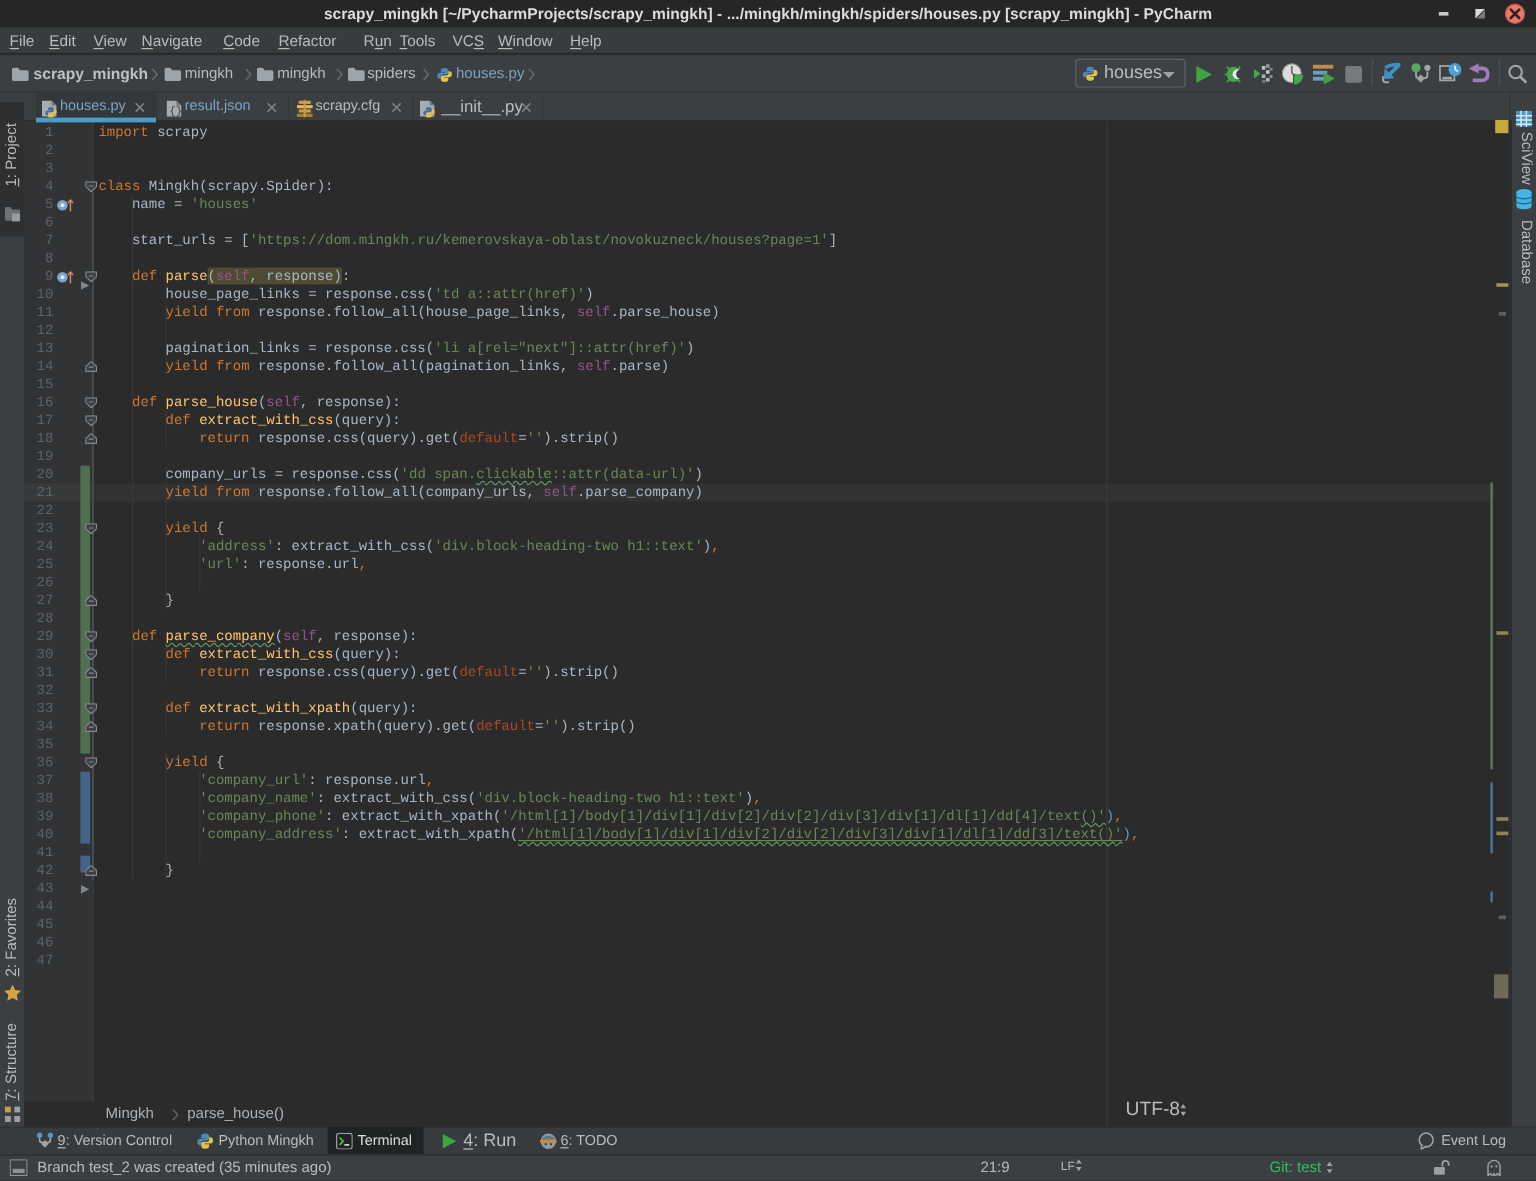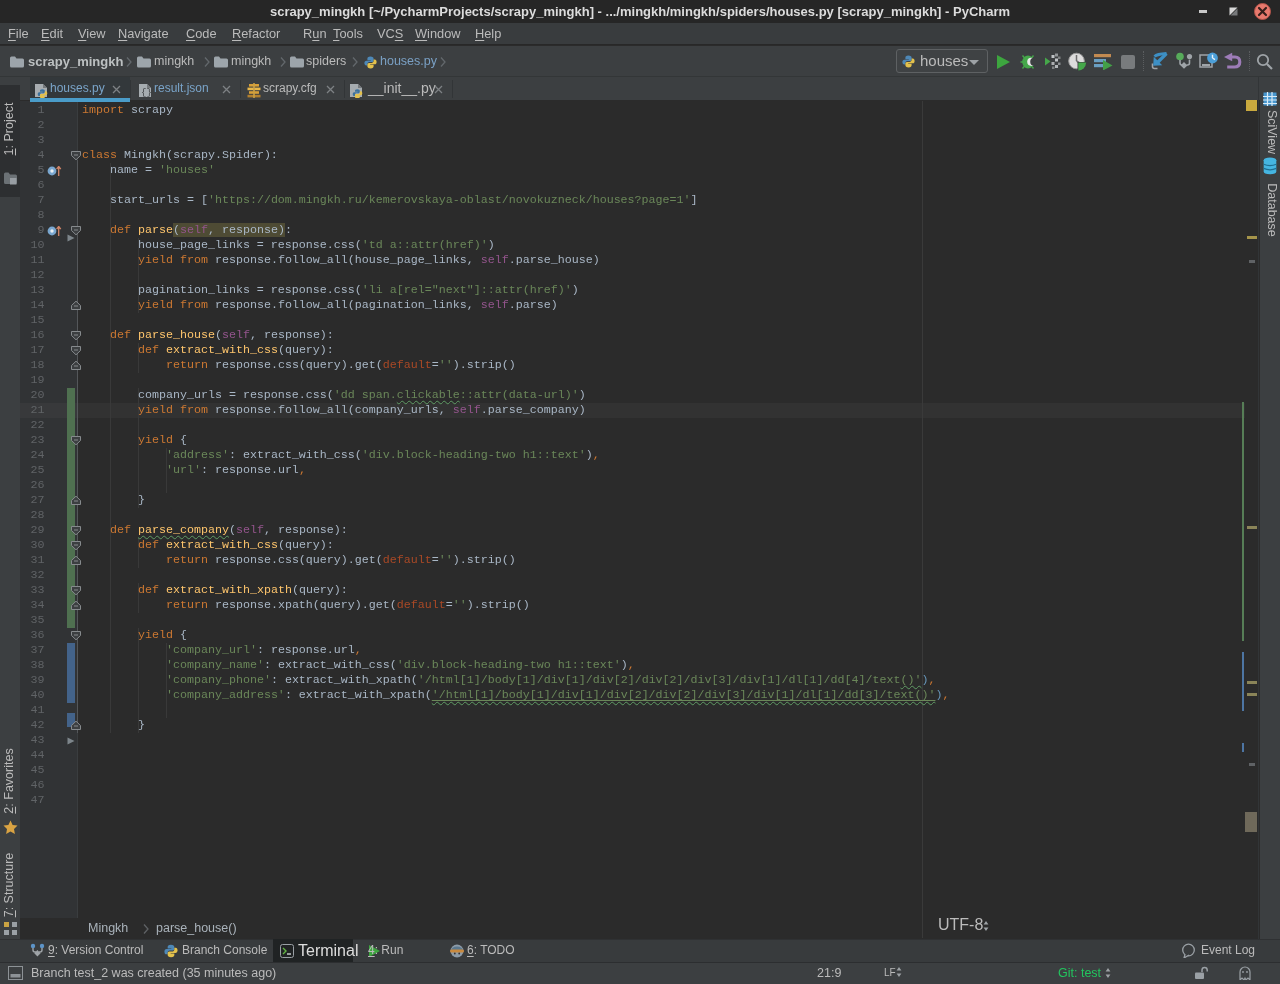--- a/index.html
+++ b/index.html
@@ -448,32 +448,32 @@
     <circle cx="3" cy="3" r="2.2" fill="#5d94c8"></circle>
     <circle cx="12" cy="3" r="2.2" fill="#5d94c8"></circle>
     <path d="M3 5 v2 q0 2 2 2 h1 M12 5 v2 q0 2-2 2 h-1" stroke="#9fa4a8" stroke-width="1.4" fill="none"></path>
     <rect x="5.2" y="8" width="4.5" height="4.5" fill="#9fa4a8" transform="rotate(45 7.5 10.2)"></rect>
   </svg>
 <div class="abs" style="left:48px;top:939px;height:23px;line-height:23px;font-size:12px;color:#bbbbbb"><u>9</u>: Version Control</div>
 <svg class="abs" style="left:164px;top:944px" width="14" height="14" viewBox="0 0 13 13">
     <path d="M6.4 0.6 c-2.3 0-3 1.1-3 2.1v1.5h3.4v.5H2.3C1.1 4.7.4 5.8.4 7.1c0 1.4.7 2.5 1.8 2.5h1.2V7.9c0-1.1 1-1.9 2-1.9h2.7c.9 0 1.5-.8 1.5-1.6V2.7c0-1.1-.9-2.1-3.2-2.1z" fill="#4e88b7"></path>
     <path d="M6.6 12.4 c2.3 0 3-1.1 3-2.1V8.8H6.2v-.5h4.5c1.2 0 1.9-1.1 1.9-2.4 0-1.4-.7-2.5-1.8-2.5h-1.2v1.7c0 1.1-1 1.9-2 1.9H4.9c-.9 0-1.5.8-1.5 1.6v1.7c0 1.1.9 2.1 3.2 2.1z" fill="#e3c14c"></path>
   </svg>
-<div class="abs" style="left:182px;top:939px;height:23px;line-height:23px;font-size:12px;color:#bbbbbb">Branch Console</div>
+<div class="abs" style="left:182px;top:939px;height:23px;line-height:23px;font-size:12px;color:#bbbbbb">Python Mingkh</div>
 <div class="abs" style="left:273px;top:939px;width:80px;height:23px;background:#202324"></div>
 <svg class="abs" style="left:280px;top:944px" width="14" height="14">
     <rect x="0.5" y="0.5" width="13" height="13" rx="2" fill="#202324" stroke="#9aa0a5"></rect>
     <path d="M3 4 L6 7 L3 10" stroke="#62b543" stroke-width="1.4" fill="none"></path>
     <path d="M7 10 H11" stroke="#d0d4d6" stroke-width="1.4"></path>
   </svg>
-<div class="abs" style="left:298px;top:939px;height:23px;line-height:23px;font-size:16px;color:#dddddd">Terminal</div>
+<div class="abs" style="left:298px;top:939px;height:23px;line-height:23px;font-size:12px;color:#dddddd">Terminal</div>
 <svg class="abs" style="left:368px;top:944px" width="13" height="14">
     <path d="M1 1 L12 7 L1 13 Z" fill="#3da63f"></path>
   </svg>
-<div class="abs" style="left:368px;top:939px;height:23px;line-height:23px;font-size:12px;color:#bbbbbb"><u>4</u>: Run</div>
+<div class="abs" style="left:386px;top:939px;height:23px;line-height:23px;font-size:15px;color:#bbbbbb"><u>4</u>: Run</div>
 <svg class="abs" style="left:449px;top:943px" width="16" height="15">
     <circle cx="8" cy="8" r="6.5" fill="#8d9ba8"></circle>
     <path d="M2 8 a6 4.5 0 0 1 12 0 Z" fill="#5a788f"></path>
     <rect x="1" y="6.5" width="14" height="3" rx="1.5" fill="#c98a3f"></rect>
     <circle cx="5.8" cy="10.5" r="0.9" fill="#333"></circle>
     <circle cx="10.2" cy="10.5" r="0.9" fill="#333"></circle>
   </svg>
 <div class="abs" style="left:467px;top:939px;height:23px;line-height:23px;font-size:12px;color:#bbbbbb"><u>6</u>: TODO</div>
 <svg class="abs" style="left:1180px;top:943px" width="17" height="15">
     <circle cx="8.5" cy="7" r="5.8" fill="none" stroke="#9aa0a5" stroke-width="1.3"></circle>

